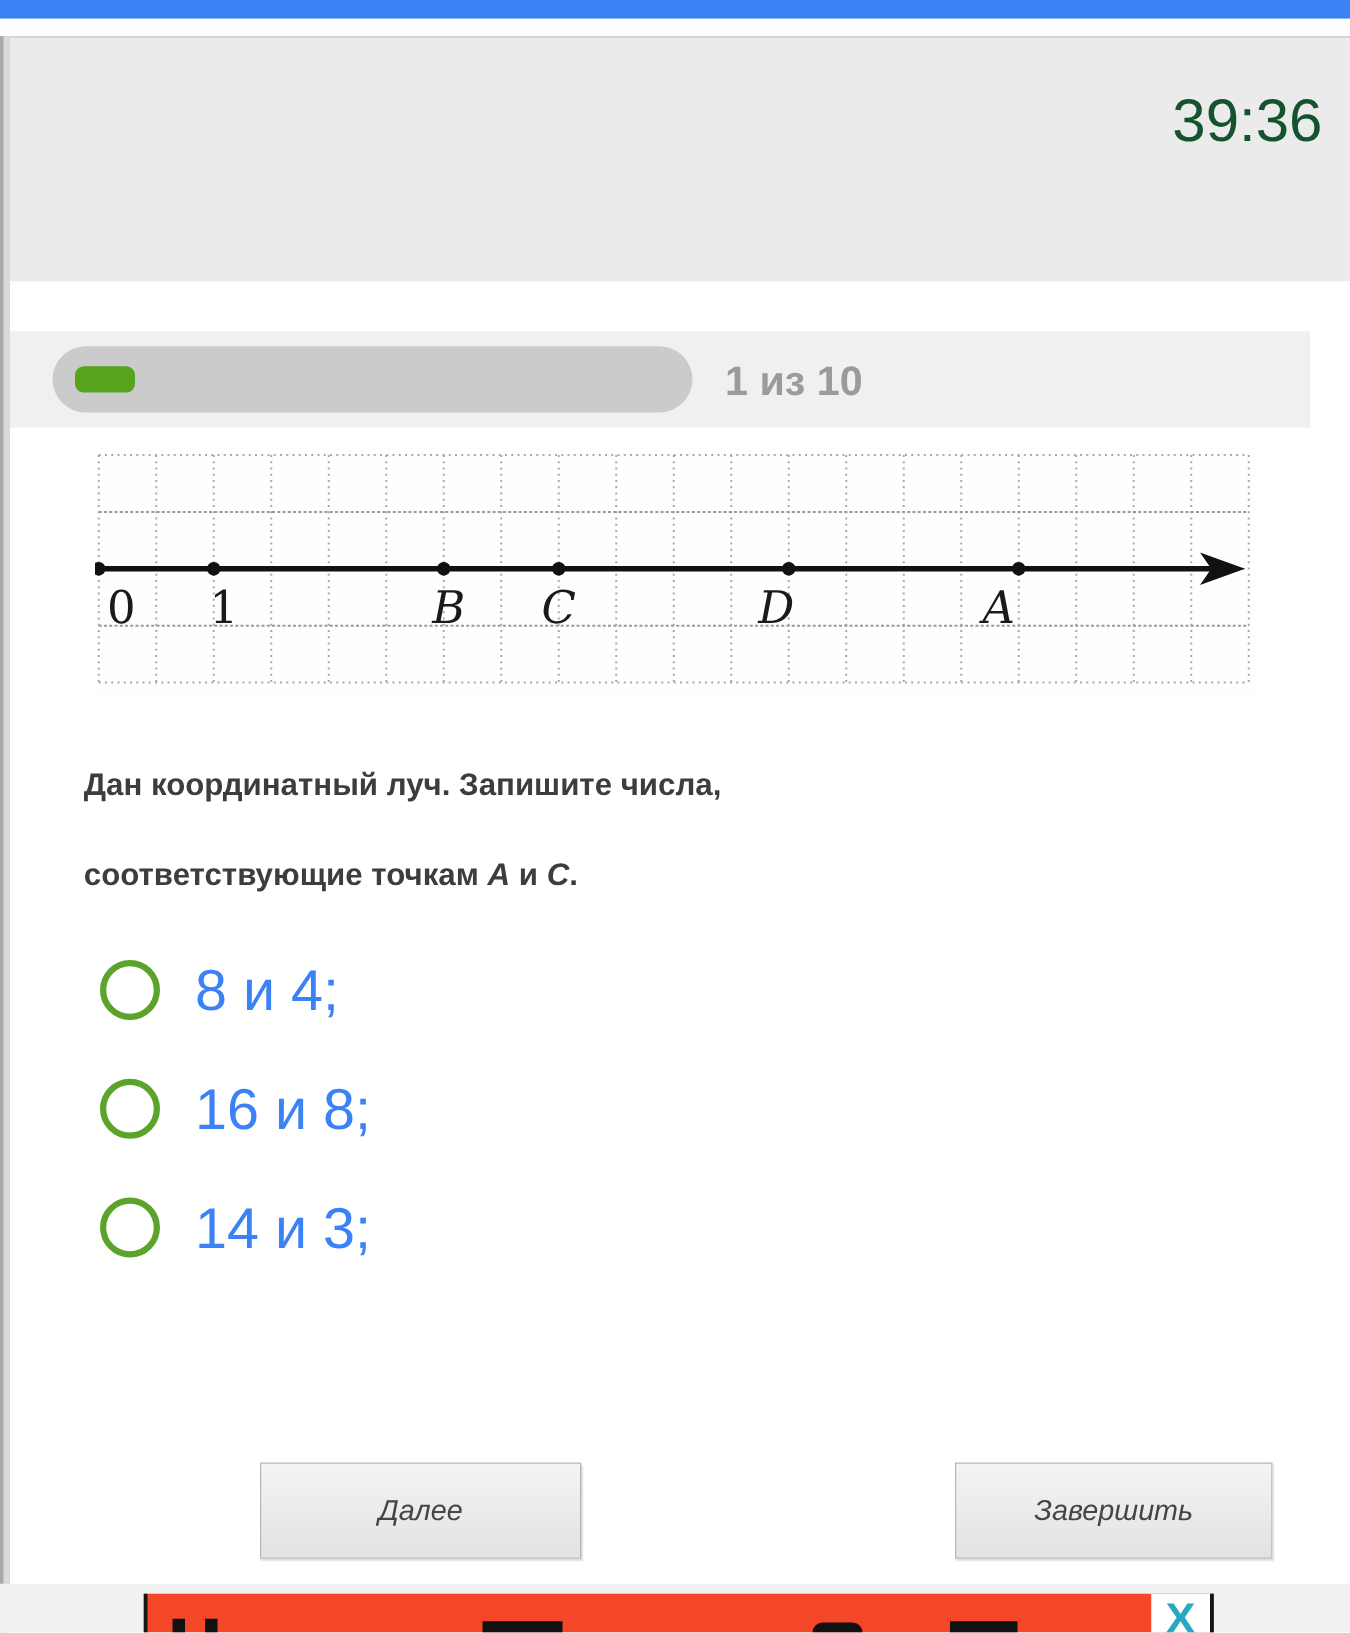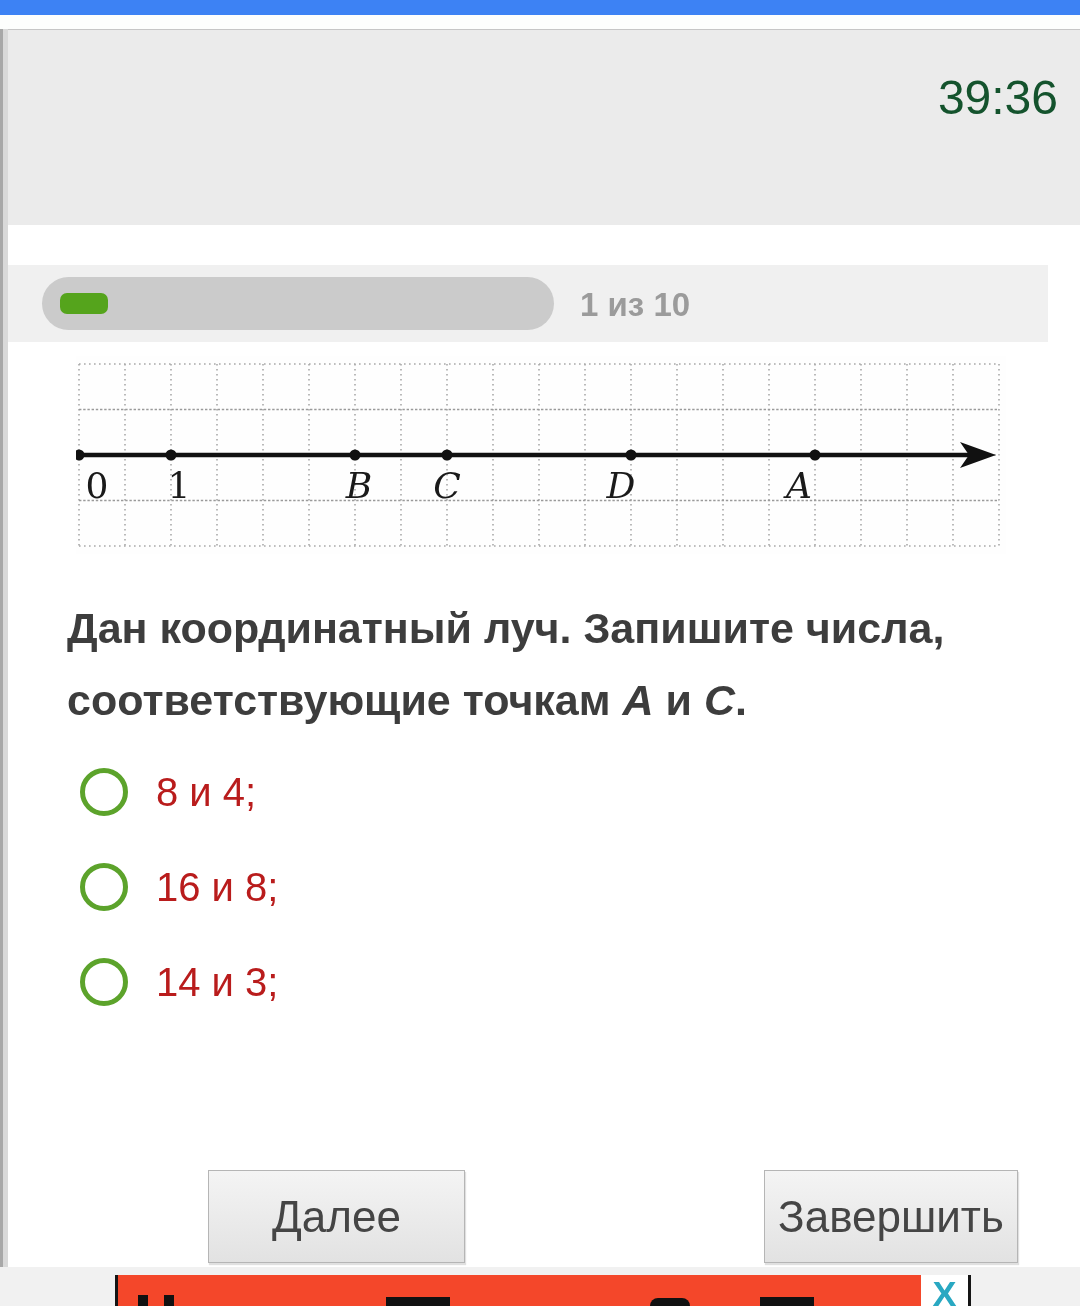--- a/index.html
+++ b/index.html
@@ -18,33 +18,33 @@
   .title{position:absolute;left:48px;top:28px;width:810px;font-size:48px;line-height:80px;font-weight:bold;color:#3b3b3b;}
   .timer{position:absolute;right:22px;top:28px;font-size:48px;line-height:80px;font-weight:normal;color:#14532d;}
   
   .progress-section{position:absolute;left:8px;top:265px;width:1024px;height:77px;background:#f0f0f0;padding-left:16px;}
   .progress-track{position:absolute;left:34px;top:12px;width:512px;height:53px;background:#cbcbcb;border-radius:27px;}
   .progress-fill{position:absolute;left:18px;top:16px;width:48px;height:21px;background:#55a41c;border-radius:7px;}
   .progress-counter{position:absolute;left:572px;top:21px;font-size:33px;font-weight:bold;color:#9b9b9b;}
   
   .figure{position:absolute;left:76px;top:356px;width:930px;height:198px;background:#fefefe;}
   
-  .question{position:absolute;left:67px;top:592px;width:960px;font-size:43px;line-height:72px;font-weight:bold;color:#3d3d3d;}
+  .question{position:absolute;left:67px;top:592px;width:960px;font-size:25px;line-height:72px;font-weight:bold;color:#3d3d3d;}
   .question .pt{font-style:italic;}
   
   .options{position:absolute;left:80px;top:768px;display:flex;flex-direction:column;gap:47px;}
   .option-row{display:flex;align-items:center;gap:28px;height:48px;cursor:pointer;}
   .radio{width:38px;height:38px;border:5px solid #5ca32b;border-radius:50%;background:#ffffff;box-sizing:content-box;flex:0 0 auto;}
-  .option-label{font-size:40px;color:#b91c1c;}
+  .option-label{font-size:46px;color:#3b82f6;}
   
-  .btn{position:absolute;top:1170px;height:93px;box-sizing:border-box;
+  .btn{position:absolute;top:1170px;height:77px;box-sizing:border-box;
        background:linear-gradient(#f4f4f4,#e2e2e2);border:1px solid #b5b5b5;
        box-shadow:1px 2px 1px rgba(0,0,0,0.12);
-       font-size:44px;color:#454545;display:flex;align-items:center;justify-content:center;
-       font-family:"Liberation Sans",sans-serif;cursor:pointer;}
+       font-size:23px;color:#454545;display:flex;align-items:center;justify-content:center;
+       font-family:"Liberation Sans",sans-serif;cursor:pointer;font-style:italic;}
   .btn-next{left:208px;width:257px;}
   .btn-finish{left:764px;width:254px;}
   
   .ad-strip{position:absolute;left:0;top:1267px;width:1080px;height:39px;background:#f1f1f1;}
   .ad-banner{position:absolute;left:115px;top:8px;width:850px;height:31px;background:#f4472a;
              border-left:3px solid #151515;border-right:3px solid #151515;overflow:hidden;cursor:pointer;}
   .ad-frag{position:absolute;bottom:-3px;background:#111111;}
   .frag-a1{left:20px;width:10px;height:14px;}
   .frag-a2{left:46px;width:10px;height:14px;}
   .frag-b{left:268px;width:64px;height:12px;}

